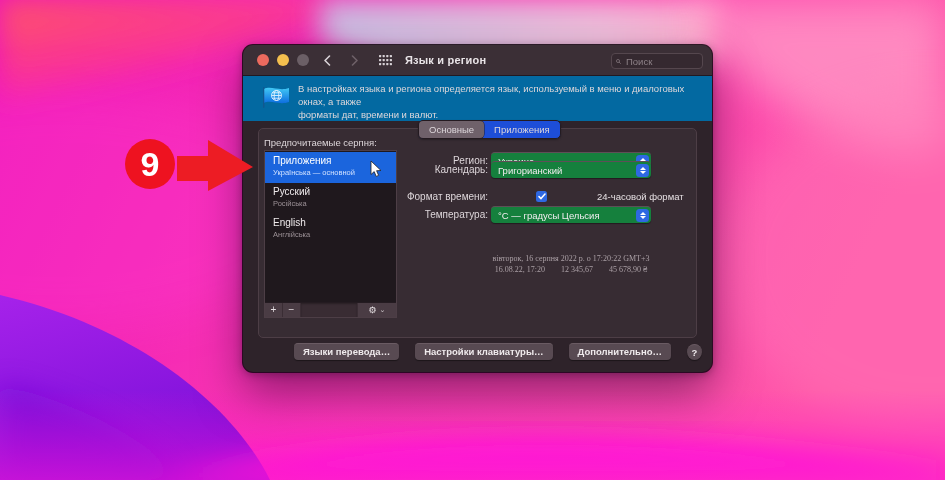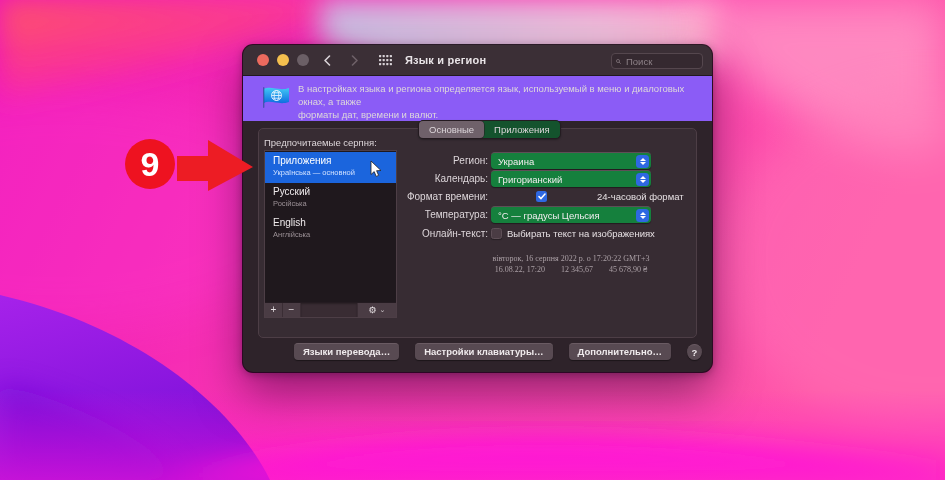--- a/index.html
+++ b/index.html
@@ -36,30 +36,30 @@
     position:absolute;right:9px;top:8px;width:92px;height:16px;
     background:#352930;border:1px solid #55474e;border-radius:4px;
     display:flex;align-items:center;box-sizing:border-box;padding:0 4px;
   }
   .searchbox input{
     background:transparent;border:none;outline:none;width:70px;
     font-size:9.5px;color:#cfc8cc;font-family:inherit;margin-left:3px;
   }
   .searchbox input::placeholder{color:#8d8187;}
   
-  .header{position:absolute;left:0;top:31px;width:100%;height:45px;background:#8b5cf6;}
+  .header{position:absolute;left:0;top:31px;width:100%;height:45px;background:#0369a1;}
   .flagicon{position:absolute;left:19px;top:9px;width:29px;height:24px;}
   .desc{
     position:absolute;left:55px;top:6px;width:404px;
     color:#ded8db;font-size:9.5px;line-height:13px;
   }
   
   .tabs{
     position:absolute;left:175px;top:75px;z-index:3;display:flex;
-    background:#14532d;border-radius:5px;border:1px solid #241b21;
+    background:#1d4ed8;border-radius:5px;border:1px solid #241b21;
     box-shadow:0 1px 2px rgba(0,0,0,.3);
   }
   .tab{
     padding:2px 10px;font-size:9.5px;color:#ddd6da;height:13px;line-height:13px;
     border-radius:4px;
   }
   .tab.sel{background:#6f616a;box-shadow:0 0 0 .5px #241b21;}
   
   .groupbox{
     position:absolute;left:15px;top:83px;width:439px;height:210px;
@@ -281,21 +281,21 @@
       <div class="flabel">Регион:</div>
       <div class="fctrl popup">
         <span class="popup-text">Украина</span>
         <span class="pop-caps">
             <span class="chev-up"></span>
             <span class="chev-dn"></span>
           </span>
       </div>
     </div>
 
-    <div class="frow" style="top:41px;">
+    <div class="frow" style="top:32px;">
       <div class="flabel">Календарь:</div>
       <div class="fctrl popup">
         <span class="popup-text">Григорианский</span>
         <span class="pop-caps">
             <span class="chev-up"></span>
             <span class="chev-dn"></span>
           </span>
       </div>
     </div>
 
@@ -313,25 +313,20 @@
       <div class="flabel">Температура:</div>
       <div class="fctrl popup">
         <span class="popup-text">°C — градусы Цельсия</span>
         <span class="pop-caps">
             <span class="chev-up"></span>
             <span class="chev-dn"></span>
           </span>
       </div>
     </div>
 
-    <div class="frow" style="top:99px;">
-      <div class="flabel">Онлайн-текст:</div>
-      <div class="fctrl checkbox off"></div>
-      <div class="cb-label">Выбирать текст на изображениях</div>
-    </div>
 
     <div class="preview">
       <div>вівторок, 16 серпня 2022 р. о 17:20:22 GMT+3</div>
       <div>
         <span class="seg">16.08.22, 17:20</span>
         <span class="seg">12 345,67</span>
         <span class="seg">45 678,90 ₴</span>
       </div>
     </div>
   </div>

